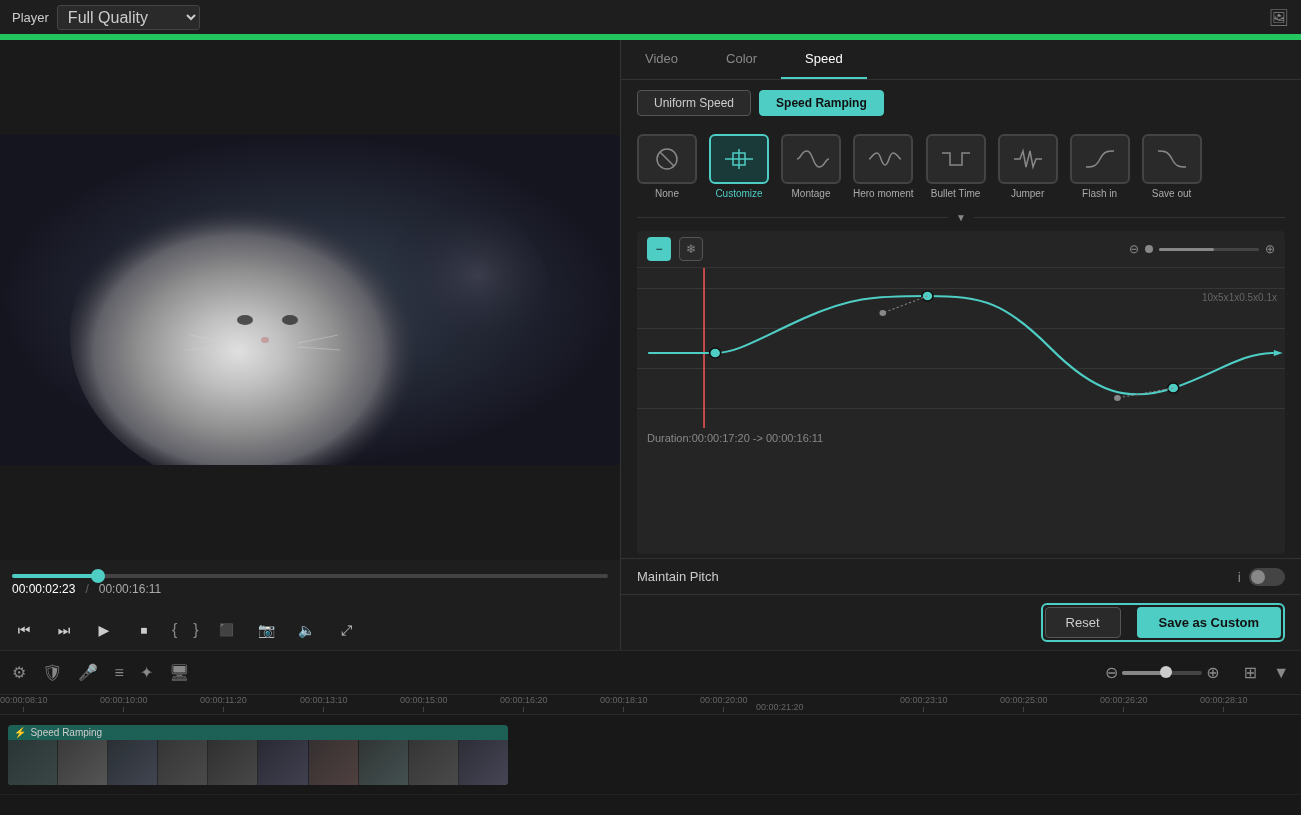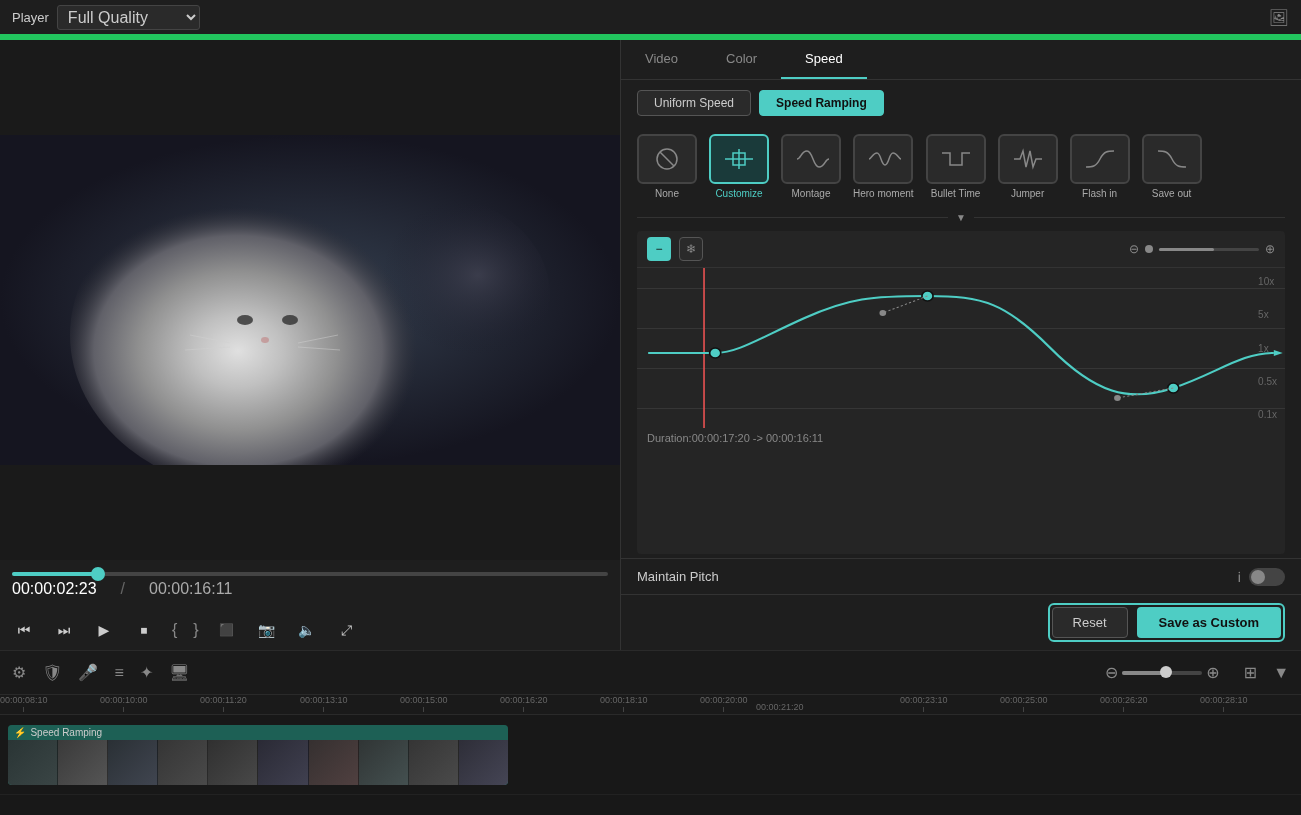--- a/index.html
+++ b/index.html
@@ -41,21 +41,21 @@
     .progress-track {
       height: 4px; background: #444; border-radius: 2px; position: relative; cursor: pointer;
     }
     .progress-fill {
       height: 100%; background: #4ecdc4; border-radius: 2px; width: 14.5%;
     }
     .progress-thumb {
       position: absolute; top: -5px; left: 14.5%;
       width: 14px; height: 14px; background: #4ecdc4; border-radius: 50%; transform: translateX(-50%);
     }
-    .time-display { display: flex; align-items: center; gap: 24px; font-size: 16px; color: #aaa; }
+    .time-display { display: flex; align-items: center; gap: 10px; font-size: 12px; color: #aaa; }
     .time-current { color: #fff; }
     .time-sep { color: #666; }
     .transport-controls {
       height: 40px; background: #1e1e1e; display: flex; align-items: center;
       padding: 0 12px; gap: 16px;
     }
     .transport-btn {
       background: none; border: none; color: #ccc; cursor: pointer; font-size: 14px;
       display: flex; align-items: center; justify-content: center; width: 24px; height: 24px;
     }
@@ -132,22 +132,22 @@
     .curve-btn.snowflake { background: #2a2a2a; color: #888; border: 1px solid #555; }
     .curve-zoom-right { margin-left: auto; display: flex; align-items: center; gap: 6px; color: #888; font-size: 12px; }
     .curve-canvas {
       position: relative; height: 160px; padding: 8px;
     }
     .curve-grid {
       position: absolute; inset: 0; display: flex; flex-direction: column; justify-content: space-around;
     }
     .grid-line { height: 1px; background: rgba(255,255,255,0.08); width: 100%; }
     .y-labels {
-      position: absolute; right: 8px; top: 0; bottom: 0;
-      display: flex; flex-direction: column; justify-content: space-between;
+      position: absolute; right: 8px; top: 16px; bottom: 0;
+      display: flex; flex-direction: row; justify-content: space-between;
       padding: 8px 0; font-size: 10px; color: #666;
     }
     .curve-svg { position: absolute; inset: 0; width: 100%; height: 100%; }
     .duration-text {
       padding: 4px 10px 6px; font-size: 11px; color: #888;
     }
 
     
     .maintain-pitch-row {
       display: flex; align-items: center; padding: 8px 16px; gap: 8px;
@@ -165,21 +165,21 @@
     .reset-btn {
       background: #2a2a2a; border: 1px solid #555; color: #ccc;
       padding: 6px 20px; border-radius: 4px; cursor: pointer; font-size: 13px;
     }
     .save-custom-btn {
       background: #4ecdc4; border: 2px solid #4ecdc4; color: #111;
       padding: 6px 20px; border-radius: 4px; cursor: pointer; font-size: 13px; font-weight: 600;
     }
     .btn-group-outline {
       border: 2px solid #4ecdc4; border-radius: 6px; padding: 2px;
-      display: flex; gap: 9px;
+      display: flex; gap: 16px;
     }
 
     
     .bottom-toolbar {
       height: 45px; background: #1a1a1a; display: flex; align-items: center;
       padding: 0 12px; gap: 16px; border-top: 1px solid #2a2a2a;
       border-bottom: 1px solid #2a2a2a;
     }
     .toolbar-icon { color: #888; font-size: 16px; cursor: pointer; }
     .zoom-control { display: flex; align-items: center; gap: 4px; margin-left: auto; }

